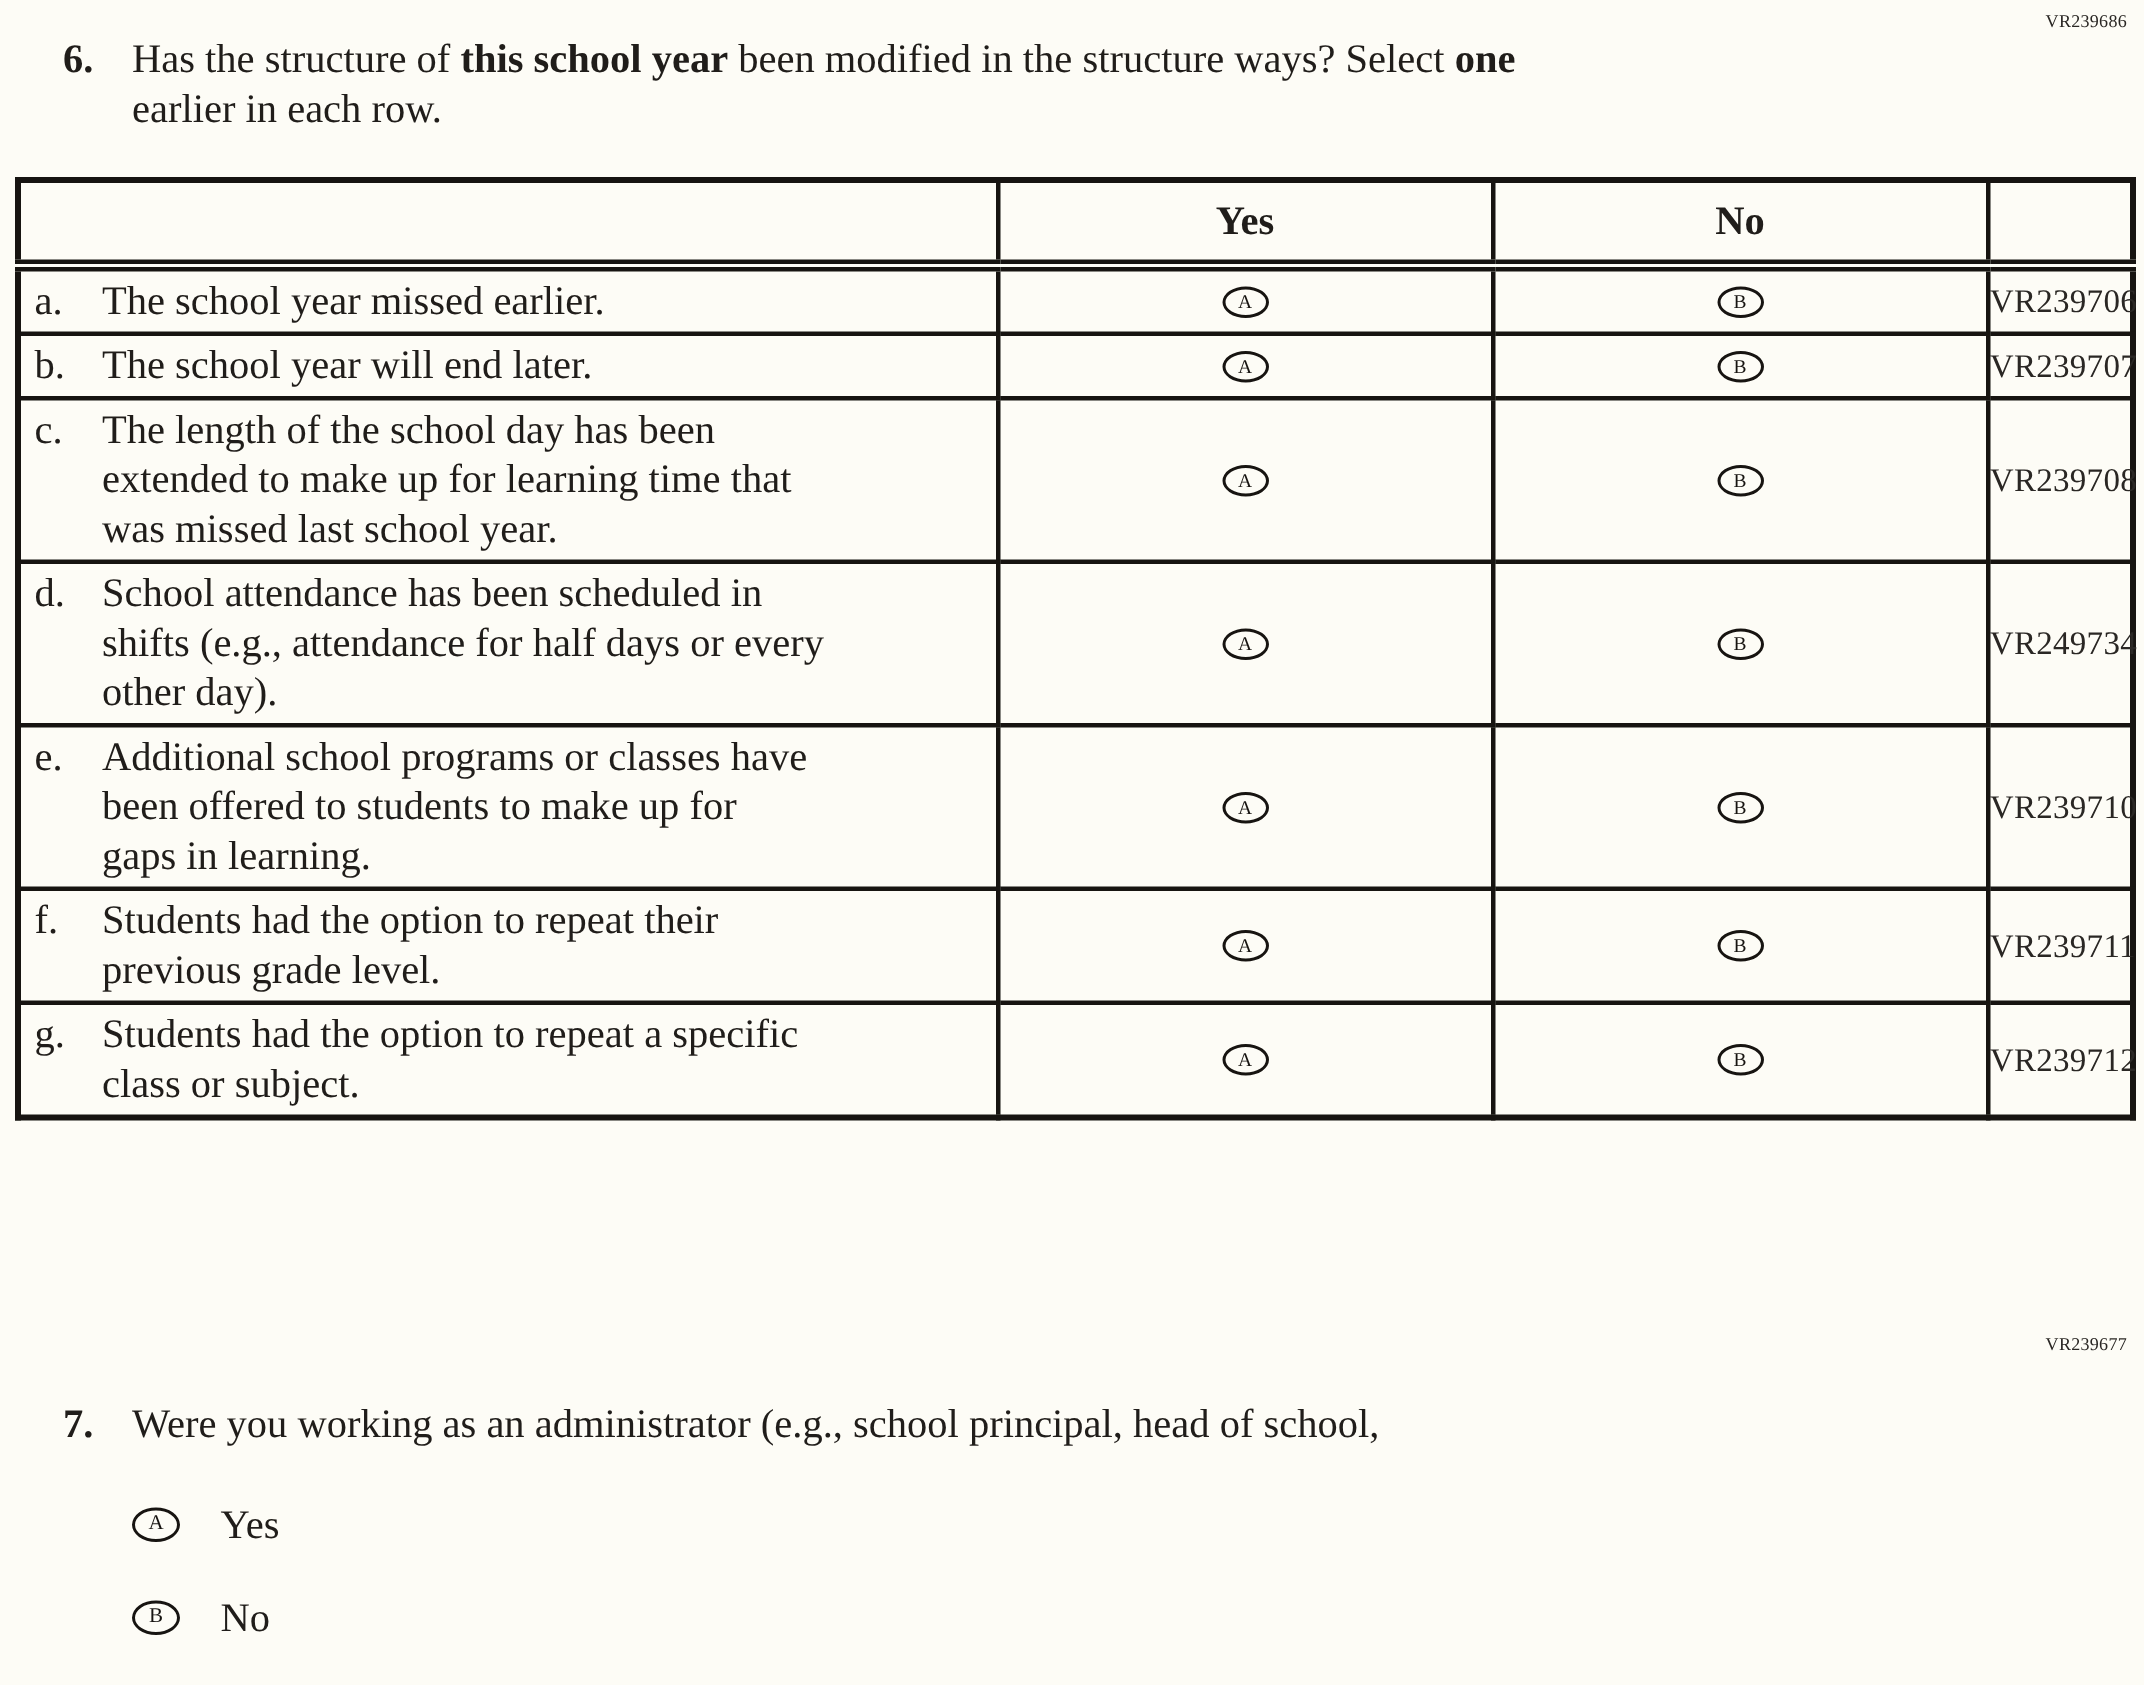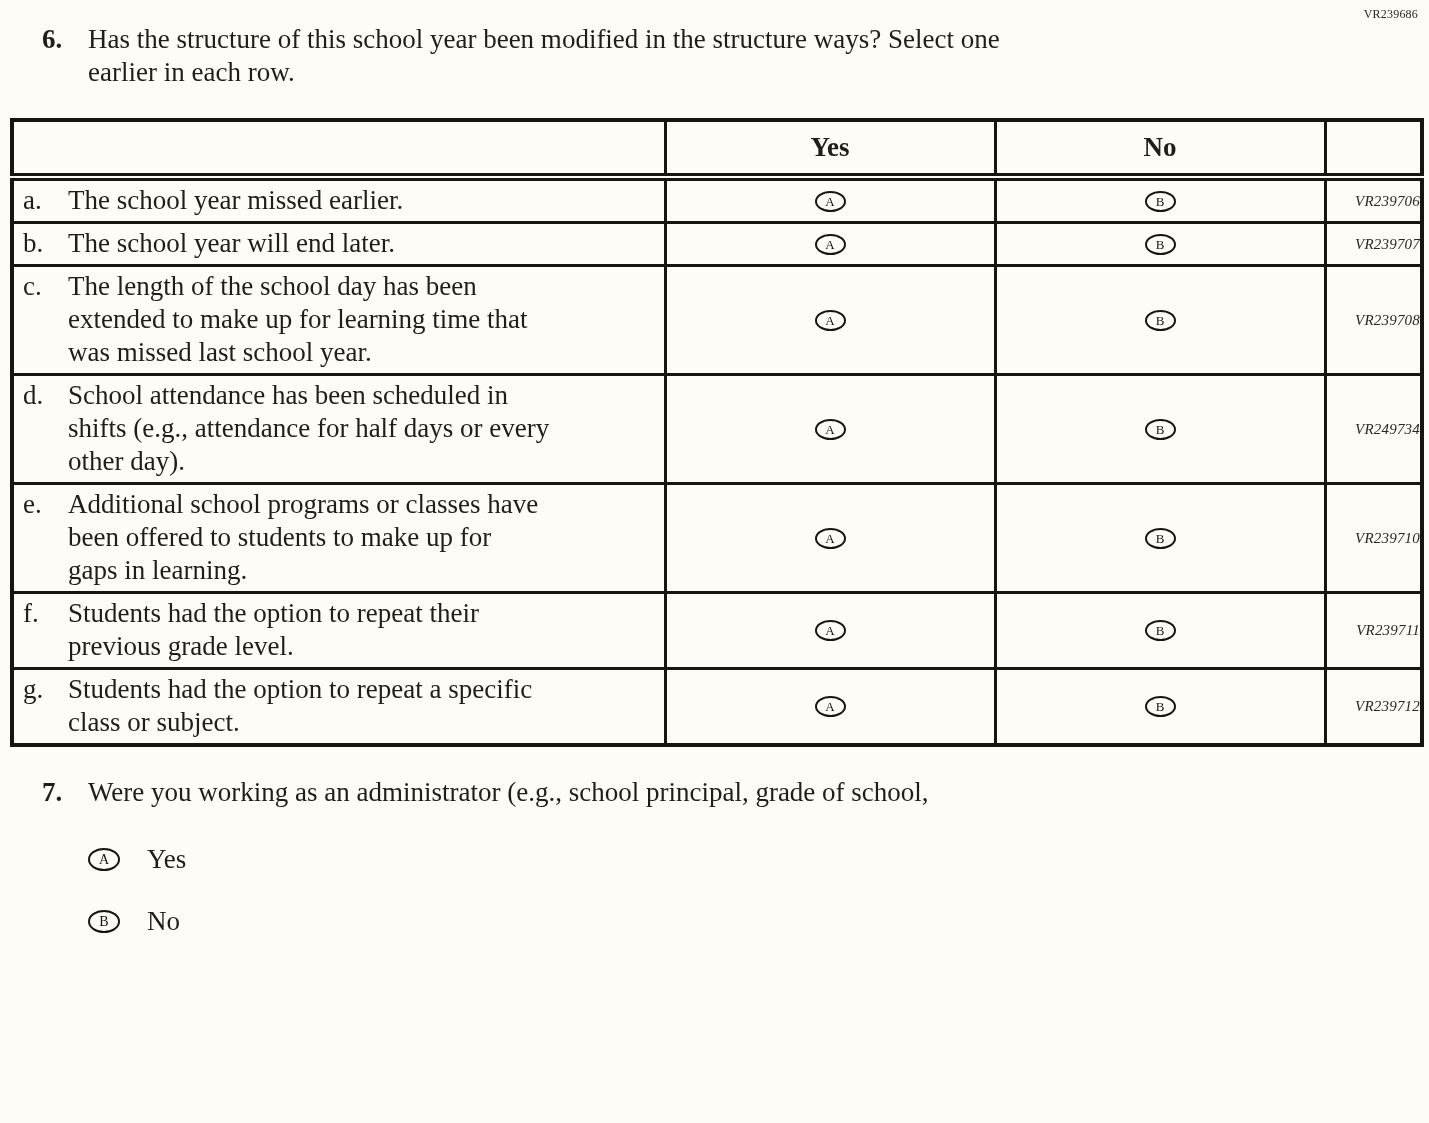--- a/index.html
+++ b/index.html
@@ -5,21 +5,21 @@
   * { margin: 0; padding: 0; box-sizing: border-box; }
   html, body { width: 1429px; }
   body {
     height: 1123px;
     background: #fdfcf6;
     color: #201d1a;
     font-family: "Liberation Serif", "DejaVu Serif", serif;
     position: relative;
     overflow: hidden;
   }
-  b { font-weight: normal; }
+  b { font-weight: bold; }
 
   .vr-code {
     font-size: 12px;
     color: #2a2724;
     letter-spacing: 0.2px;
   }
   .top-code {
     position: absolute;
     top: 7px;
     right: 11px;
@@ -92,25 +92,24 @@
   }
   .bubble .bubble-letter {
     font-size: 13px;
     line-height: 1;
     font-family: "Liberation Serif", "DejaVu Serif", serif;
     color: #171411;
     transform: translateY(-0.5px);
   }
 
   td.code-cell {
-    font-size: 15px;
-    text-align: right;
+    font-size: 22px;
+    text-align: left;
     vertical-align: middle;
     color: #2a2724;
-    font-style: italic;
   }
 
   .options { margin: 34px 0 0 88px; }
   .option {
     display: flex;
     align-items: center;
     margin-bottom: 29px;
   }
   .option .bubble { width: 32px; height: 23px; }
   .option .bubble .bubble-letter { font-size: 14px; }
@@ -249,24 +248,25 @@
               <span class="bubble-letter">A</span>
             </span></td>
           <td class="bubble-cell"><span class="bubble">
               <span class="bubble-letter">B</span>
             </span></td>
           <td class="code-cell vr-code">VR239712</td>
         </tr>
       </tbody>
   </table>
 
+  <div class="vr-code section-code">VR239677</div>
 
   <div class="question q7">
     <div class="qnum">7.</div>
-    <div class="qtext"><span>Were you working as an administrator (e.g., school principal, grade of school,</span><br></div>
+    <div class="qtext"><span>Were you working as an administrator (e.g., school principal, head of school,</span><br></div>
   </div>
 
   <div class="options">
     <div class="option">
       <span class="bubble">
         <span class="bubble-letter">A</span>
       </span>
       <span class="option-label">Yes</span>
     </div>
     <div class="option">

